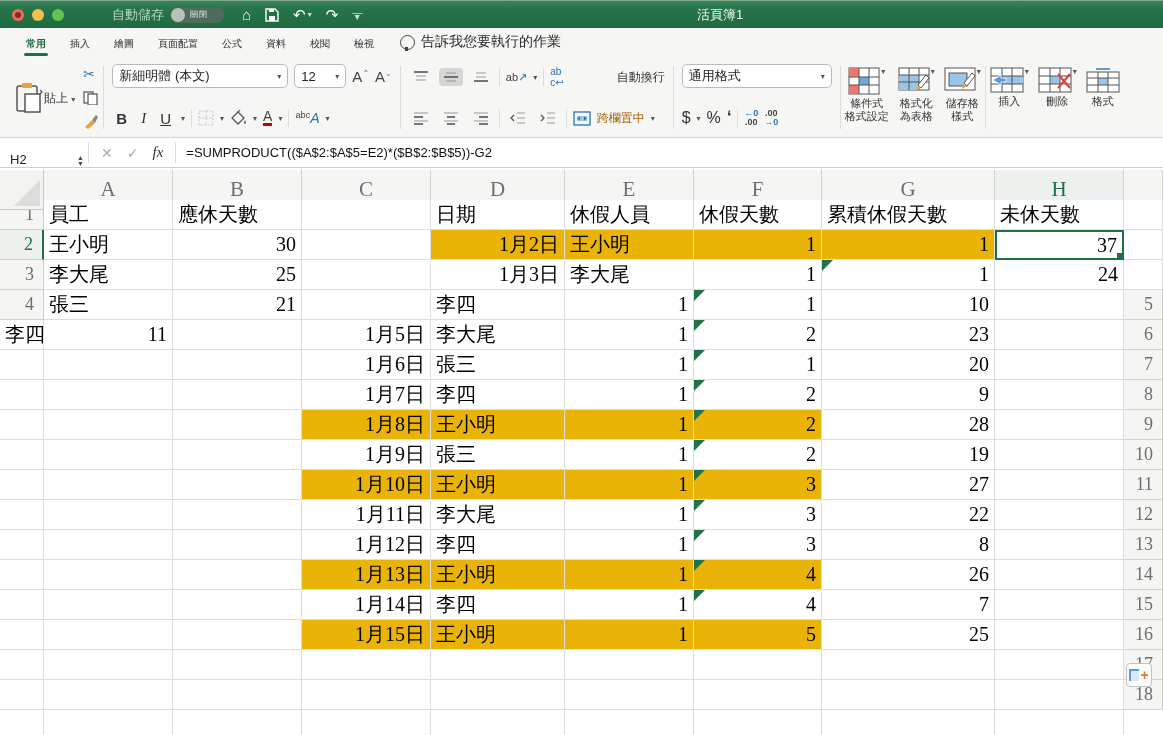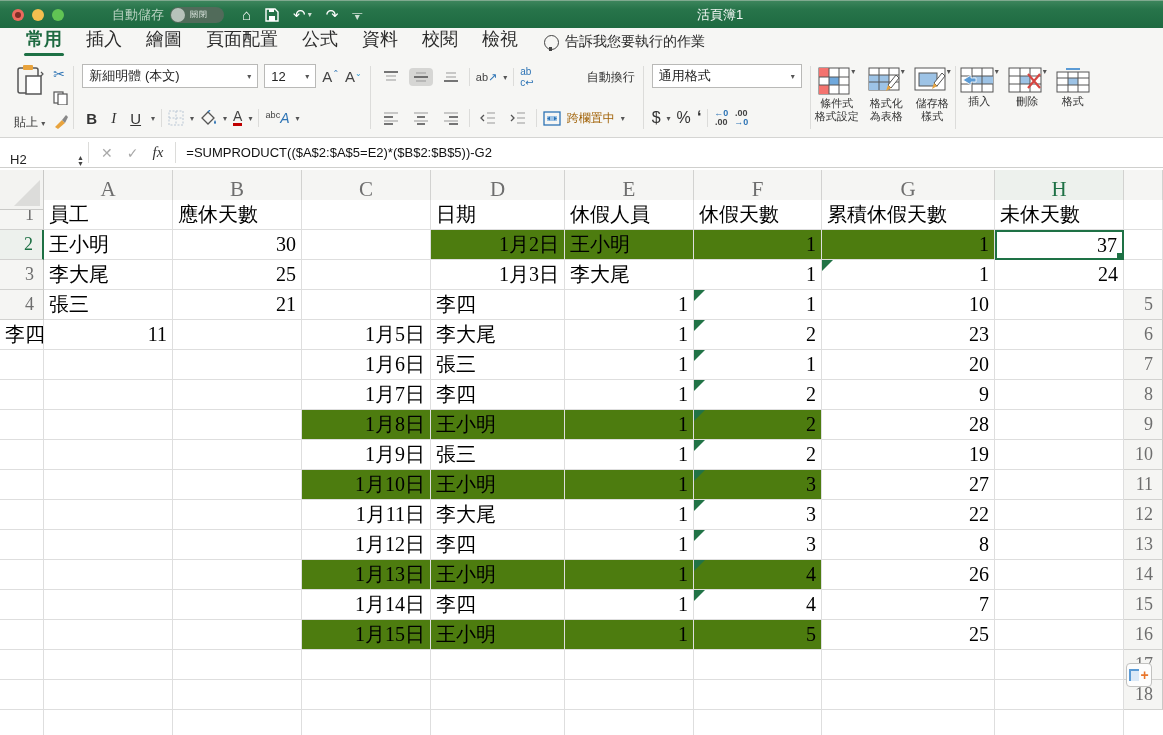--- a/index.html
+++ b/index.html
@@ -21,43 +21,43 @@
   .toggle .tstate{color:#dfe8e2;font-size:8px;margin-left:5px;letter-spacing:1px;}
   .qat{display:flex;align-items:center;gap:14px;margin-left:18px;color:#fff;}
   .qat .ico{font-size:15px;line-height:1;color:#fff;}
   .undo-wrap{display:flex;align-items:center;gap:2px;}
   .mini-chev{font-size:8px;color:#cfe0d5;}
   .custom-chev{font-size:10px;color:#cfe0d5;display:flex;flex-direction:column;align-items:center;line-height:4px;}
   .doc-title{position:absolute;left:697px;top:6px;color:#f2f6f3;font-size:13px;}
   
   .tabbar{position:absolute;left:0;top:28px;width:100%;height:30px;background:#f6f6f4;
     display:flex;align-items:flex-end;padding-left:14px;box-sizing:border-box;}
-  .rtab{font-size:18px;color:#2b2b2b;padding:5px 12px 7px;position:relative;cursor:default;}
+  .rtab{font-size:10px;color:#2b2b2b;padding:5px 12px 7px;position:relative;cursor:default;}
   .rtab.active{color:#1e6a41;font-weight:bold;}
   .rtab.active::after{content:"";position:absolute;left:10px;right:10px;bottom:2px;height:3px;background:#1e7145;border-radius:2px;}
   .tellme{display:flex;align-items:center;gap:6px;font-size:14px;color:#2b2b2b;margin-left:14px;padding-bottom:7px;}
   .bulb{width:13px;height:13px;border:1.5px solid #444;border-radius:50%;position:relative;}
   .bulb::after{content:"";position:absolute;left:4px;top:11px;width:3px;height:4px;background:#444;}
   
   .ribbon{position:absolute;left:0;top:58px;width:100%;height:80px;background:#f6f6f4;
     border-bottom:1px solid #d5d5d3;box-sizing:border-box;display:flex;align-items:stretch;padding:4px 6px;}
   .rgroup{display:flex;flex-direction:column;justify-content:space-between;padding:2px 8px;}
   .rdiv{width:1px;background:#dcdcda;margin:4px 0;}
   .rrow{display:flex;align-items:center;gap:6px;}
   .chev{font-size:8px;color:#555;}
   .btn{display:flex;align-items:center;justify-content:center;border-radius:4px;padding:2px 3px;color:#333;}
   .btn.selected{background:#d6d6d4;}
-  .combo{background:#fff;border:1px solid #b9b9b7;border-radius:0;height:24px;display:flex;align-items:center;
+  .combo{background:#fff;border:1px solid #b9b9b7;border-radius:5px;height:24px;display:flex;align-items:center;
     font-size:13px;color:#222;padding:0 6px;justify-content:space-between;box-sizing:border-box;}
   .fontbtn{font-size:15px;color:#333;padding:0 4px;}
   .aA{font-size:15px;color:#444;}
   .aA sup{font-size:8px;color:#2e74b5;}
   
   .paste-group{display:flex;gap:8px;padding:2px 4px 2px 8px;}
-  .paste-big{display:flex;flex-direction:column;align-items:center;justify-content:space-between;}
+  .paste-big{display:flex;flex-direction:row;align-items:center;justify-content:space-between;}
   .paste-label{font-size:12px;color:#333;margin-top:2px;}
   .mini-col{display:flex;flex-direction:column;justify-content:space-between;padding:2px 0;}
   
   .bigbtn{display:flex;flex-direction:column;align-items:center;justify-content:flex-start;gap:2px;padding:1px 4px;}
   .bigbtn .lbl{font-size:11px;color:#333;line-height:13px;text-align:center;white-space:nowrap;}
   .iconrow{display:flex;align-items:flex-start;gap:1px;}
   .dec-ico{font-size:9px;line-height:9px;color:#444;text-align:center;font-weight:bold;}
   .dec-ico .b{color:#2e74b5;}
   .sym{font-size:16px;color:#333;font-weight:400;}
   
@@ -84,21 +84,21 @@
      font-family:"Liberation Serif","DejaVu Serif",serif;font-size:21px;color:#6e6e6e;}
   .colhdr.selhdr{color:#1e7145;background:#edf1ed;border-bottom:2px solid #1e7145;}
   .rowhdr{background:#f5f5f3;border-right:1px solid #c9c9c7;border-bottom:1px solid #d2d2d0;
      display:flex;align-items:center;justify-content:flex-end;padding-right:9px;
      font-family:"Liberation Serif","DejaVu Serif",serif;font-size:18px;color:#6e6e6e;}
   .rowhdr.selhdr{color:#1e7145;background:#edf1ed;border-right:2px solid #1e7145;}
   .cell{border-right:1px solid #dedede;border-bottom:1px solid #dedede;background:#fff;
      font-family:"Liberation Serif","DejaVu Serif",serif;font-size:20px;color:#000;
      display:flex;align-items:center;padding:0 5px;overflow:hidden;white-space:nowrap;position:relative;}
   .cell.tr{justify-content:flex-end;}
-  .cell.hl{background:#4d7c0f;}
+  .cell.hl{background:#eab308;}
   .cell.flag::before{content:"";position:absolute;left:0;top:0;width:0;height:0;
      border-right:11px solid transparent;border-top:11px solid #217346;}
   .cell.sel{border:2px solid #1e7145;background:#fff;z-index:3;}
   .cell.sel::after{content:"";position:absolute;right:-2px;bottom:-2px;width:6px;height:6px;background:#1e7145;border:1px solid #fff;}
   .filler{background:#fff;border-right:1px solid #dedede;border-bottom:1px solid #dedede;}
   
   .qa-btn{position:absolute;left:1126px;top:663px;width:24px;height:22px;background:#fdfdfd;
      border:1px solid #c2c2c0;border-radius:4px;display:flex;align-items:center;justify-content:center;gap:1px;}
   .qa-blue{width:8px;height:10px;border:2px solid #5b9bd5;border-right:none;border-bottom:none;background:#dbe9f7;}
   .qa-plus{color:#e8762c;font-size:14px;font-weight:bold;line-height:10px;}

